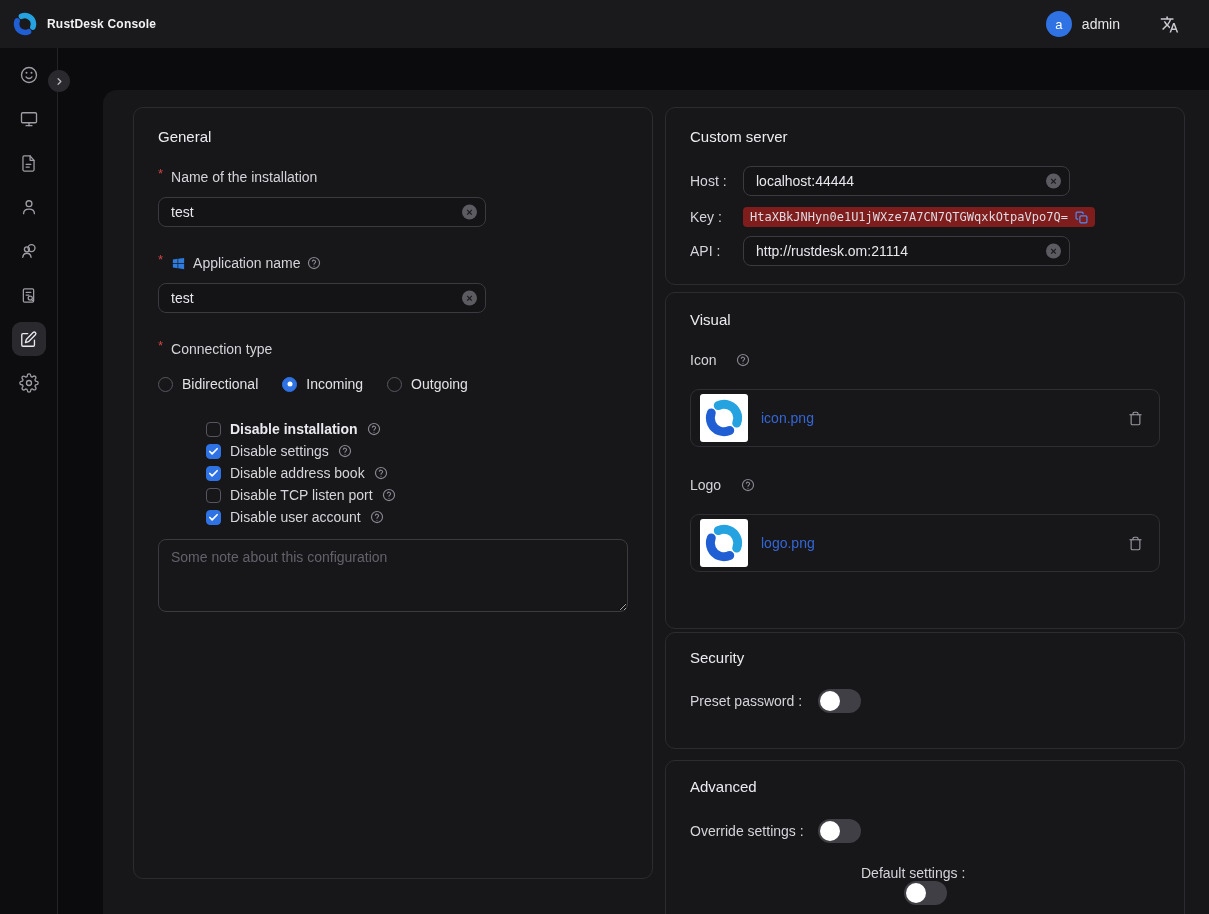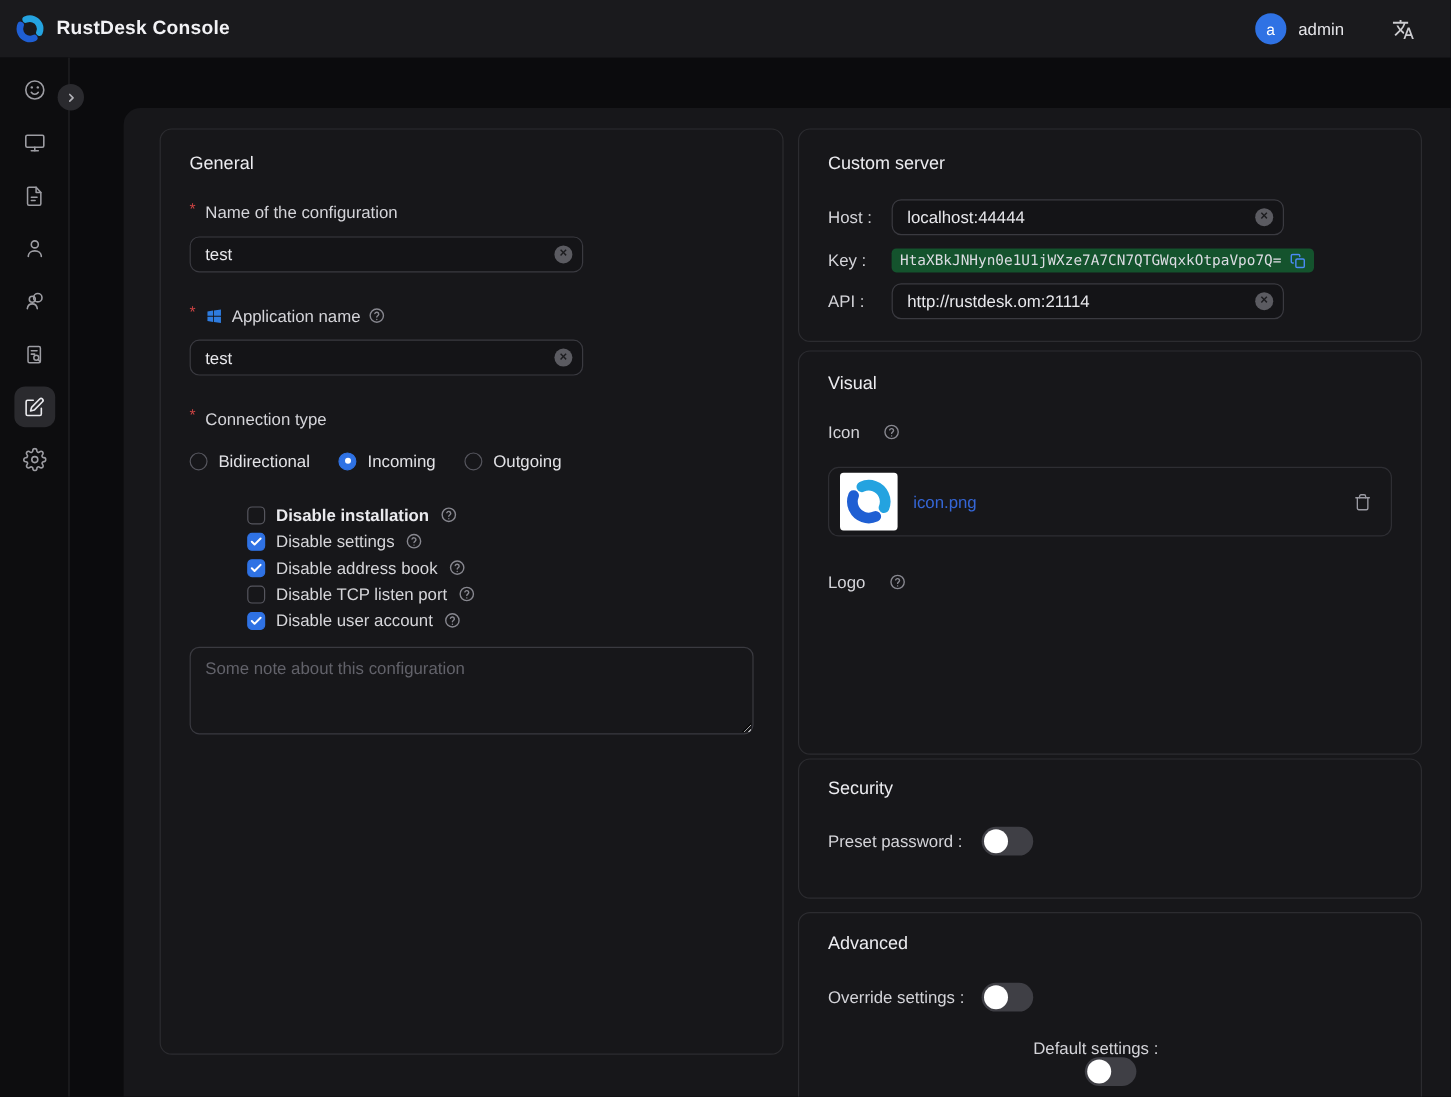--- a/index.html
+++ b/index.html
@@ -10,21 +10,21 @@
     overflow:hidden;
     position:relative;
     color:#e4e4e8;
   }
   
   .topbar {
     position:absolute; top:0; left:0; right:0; height:48px;
     background:#1a1a1d; display:flex; align-items:center;
   }
   .brand { display:flex; align-items:center; margin-left:12px; gap:9px; }
-  .brand-title { font-size:16px; font-weight:700; color:#f2f2f5; letter-spacing:.2px; }
+  .brand-title { font-size:12px; font-weight:700; color:#f2f2f5; letter-spacing:.2px; }
   .topbar-right { margin-left:auto; display:flex; align-items:center; }
   .avatar {
     width:26px; height:26px; border-radius:50%; background:#2f72e4;
     color:#fff; font-size:13px; display:flex; align-items:center; justify-content:center;
   }
   .user-name { margin-left:10px; font-size:14px; color:#e6e6ea; }
   .translate-btn { margin-left:40px; margin-right:30px; color:#cacace; display:flex; }
   
   .sidebar {
     position:absolute; top:48px; left:0; bottom:0; width:58px;
@@ -85,21 +85,21 @@
   .note-area {
     margin-top:11px; width:470px; height:73px; background:transparent;
     border:1px solid #3a3a40; border-radius:8px; color:#4d7c0f;
     padding:9px 12px; font-size:14px; font-family:inherit; outline:none; resize:both;
   }
   .note-area::placeholder { color:#62626a; }
   .text-input::placeholder { color:#62626a; }
   
   .srv-row { display:flex; align-items:center; }
   .srv-label { width:53px; font-size:14px; color:#d4d4d9; flex-shrink:0; }
-  .key-chip { display:flex; align-items:center; background:#14532d; border-radius:4px; padding:3px 7px; gap:7px; }
+  .key-chip { display:flex; align-items:center; background:#7f1d1d; border-radius:4px; padding:3px 7px; gap:7px; }
   .key-text { font-family:"DejaVu Sans Mono", monospace; font-size:12px; color:#dcdce2; white-space:nowrap; }
   .copy-btn { display:flex; color:#4b8bf5; cursor:pointer; }
   
   .upload-label { margin-top:22px; display:flex; gap:20px; align-items:center; font-size:14px; color:#d4d4d9; }
   .upload-box {
     margin-top:21px; height:58px; border:1px solid #2e2e33; border-radius:9px;
     display:flex; align-items:center; padding:0 16px 0 9px;
   }
   .thumb { width:48px; height:48px; background:#fff; border-radius:3px; display:flex; align-items:center; justify-content:center; flex-shrink:0; }
   .file-link { margin-left:13px; color:#3566d6; font-size:14px; text-decoration:none; cursor:pointer; }
@@ -231,21 +231,21 @@
     </svg>
 </div>
 
 <main id="content">
 
   <section class="card card-general">
     <div class="card-title">General</div>
 
     <div class="field-label" style="margin-top:21px">
       <span class="req">*</span>
-      <span>Name of the configuration</span>
+      <span>Name of the installation</span>
     </div>
     <div class="input-wrap">
       <input class="text-input" type="text" value="test" style="">
       <span class="clear-btn">×</span>
     </div>
 
     <div class="field-label" style="margin-top:27px">
       <span class="req">*</span>
       <span style="display:flex">
         <svg width="15" height="15" viewBox="0 0 24 24" fill="#2e7ce0">
@@ -414,20 +414,35 @@
     </div>
 
     <div class="upload-label" style="margin-top:30px">
       <span>Logo</span>
       <span class="help">
           <svg width="14" height="14" viewBox="0 0 24 24">
             <use href="#help-glyph"></use>
           </svg>
         </span>
     </div>
+    <div class="upload-box">
+      <span class="thumb">
+        <svg width="42" height="42" viewBox="0 0 40 40">
+            <use href="#rd-logo"></use>
+          </svg>
+      </span>
+      <a class="file-link">logo.png</a>
+      <span class="trash-btn">
+        <svg width="15" height="15" viewBox="0 0 24 24" fill="none" stroke="currentColor" stroke-width="1.8" stroke-linecap="round" stroke-linejoin="round">
+          <polyline points="3 6 5 6 21 6"></polyline>
+            <path d="M19 6v14a2 2 0 0 1-2 2H7a2 2 0 0 1-2-2V6"></path>
+            <path d="M8 6V4a2 2 0 0 1 2-2h4a2 2 0 0 1 2 2v2"></path>
+        </svg>
+      </span>
+    </div>
   </section>
 
   <section class="card card-security">
     <div class="card-title" style="margin-top:15px">Security</div>
     <div class="toggle-row">
       <span class="toggle-label">Preset password :</span>
       <span class="toggle"></span>
     </div>
   </section>
 

